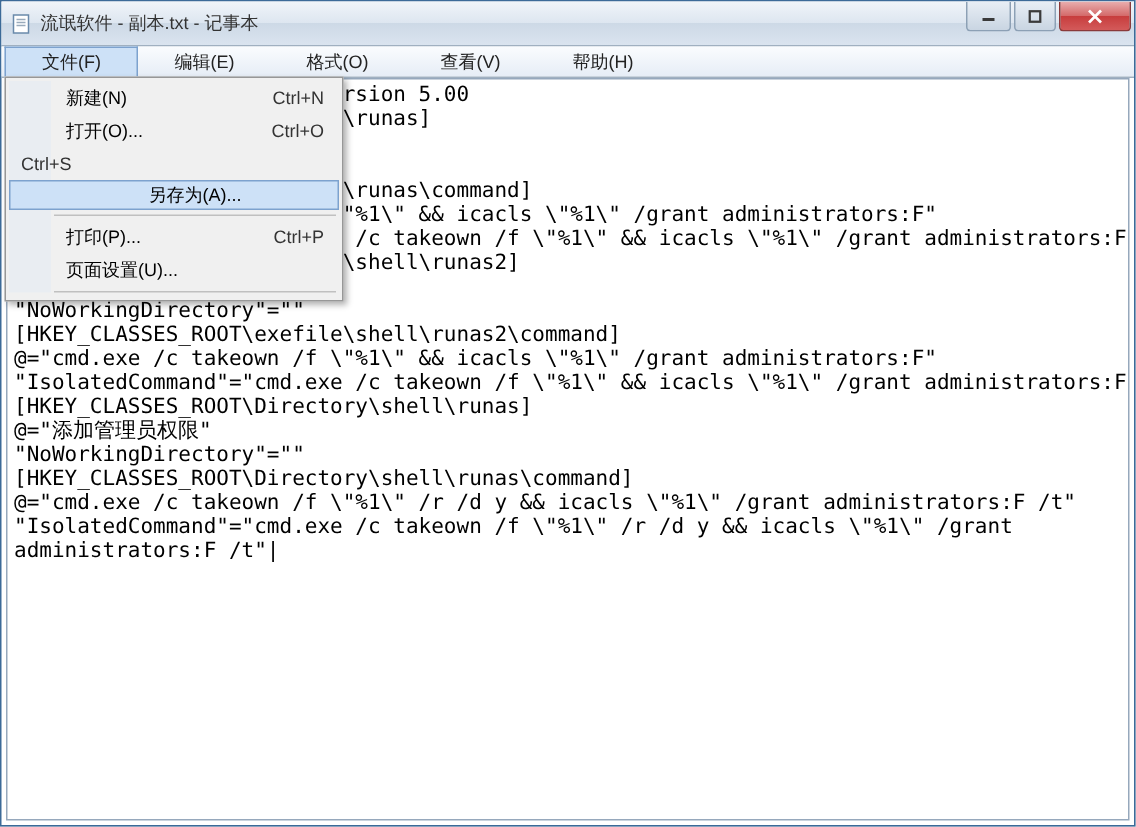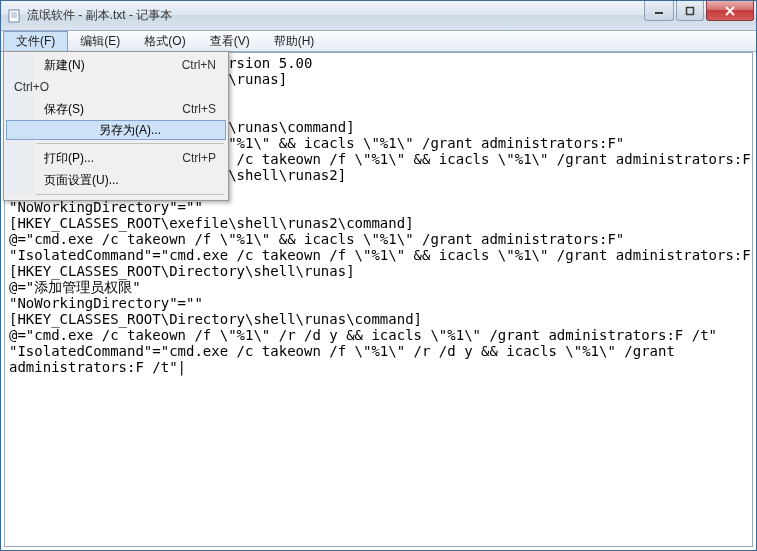--- a/index.html
+++ b/index.html
@@ -41,21 +41,21 @@
 .win-btn svg { display: block; }
 
 .menubar {
   height: 21px;
   background: linear-gradient(to bottom, #fafcfe, #e6edf6);
   border-bottom: 1px solid #a0b0c0;
   display: flex; align-items: stretch;
   padding-left: 2px;
 }
 .menu-item {
-  padding: 0 12px;
+  padding: 0 24px;
   display: flex; align-items: center;
   cursor: default;
   color: #222;
 }
 .menu-item.active {
   background: #cde1f7;
   border: 1px solid #7da2ce;
   border-bottom: none;
 }
 .content-wrap {
@@ -178,24 +178,24 @@
 administrators:F /t"|</div>
   </div>
 
   <div class="dropdown">
     <div class="dropdown-inner">
       <div class="drop-item">
         <span class="lbl">新建(N)</span>
         <span class="shortcut">Ctrl+N</span>
       </div>
       <div class="drop-item">
+        <span class="lbl">打开(O)...</span>
         <span class="shortcut">Ctrl+O</span>
       </div>
       <div class="drop-item">
-        <span class="lbl">保存(S)</span>
         <span class="shortcut">Ctrl+S</span>
       </div>
       <div class="drop-item highlight">
         <span class="lbl">另存为(A)...</span>
         <span class="shortcut"></span>
       </div>
       <div class="drop-sep"></div>
       <div class="drop-item">
         <span class="lbl">打印(P)...</span>
         <span class="shortcut">Ctrl+P</span>

